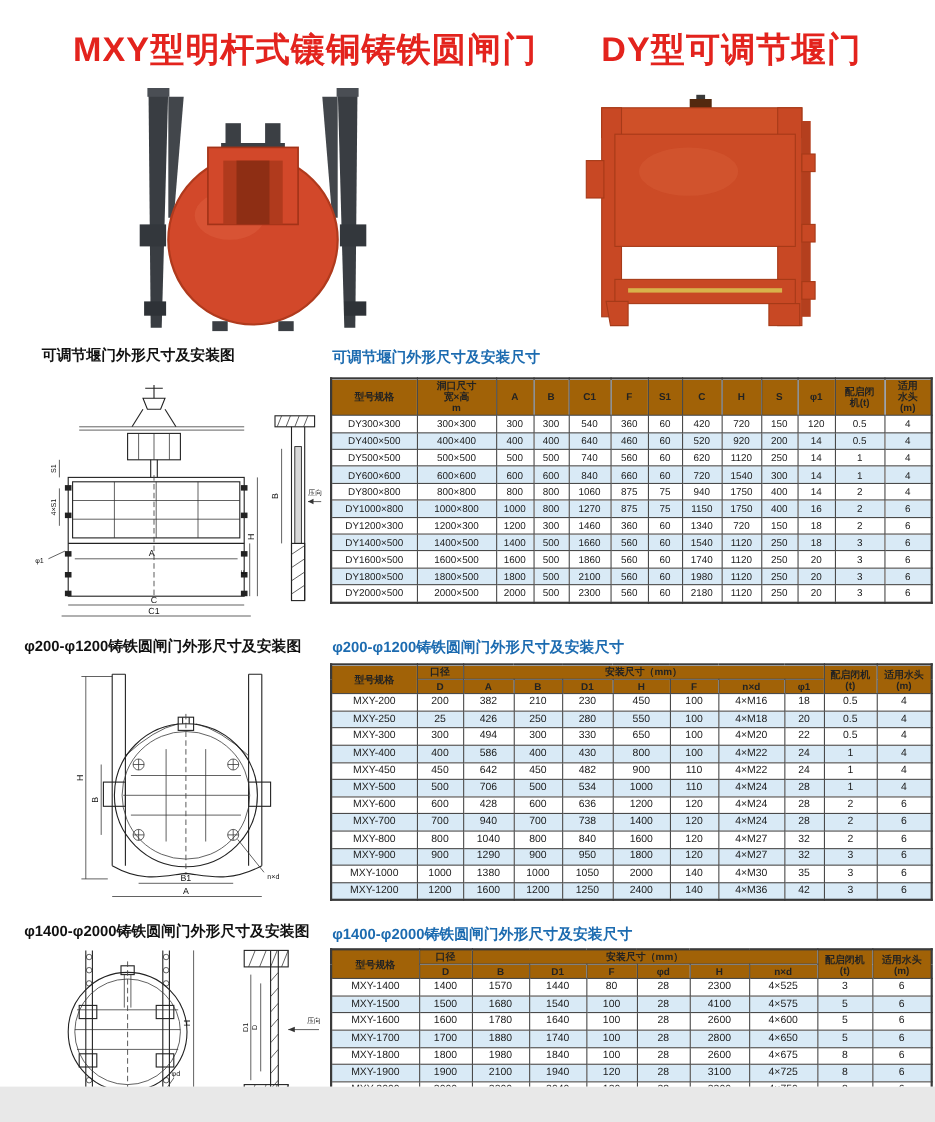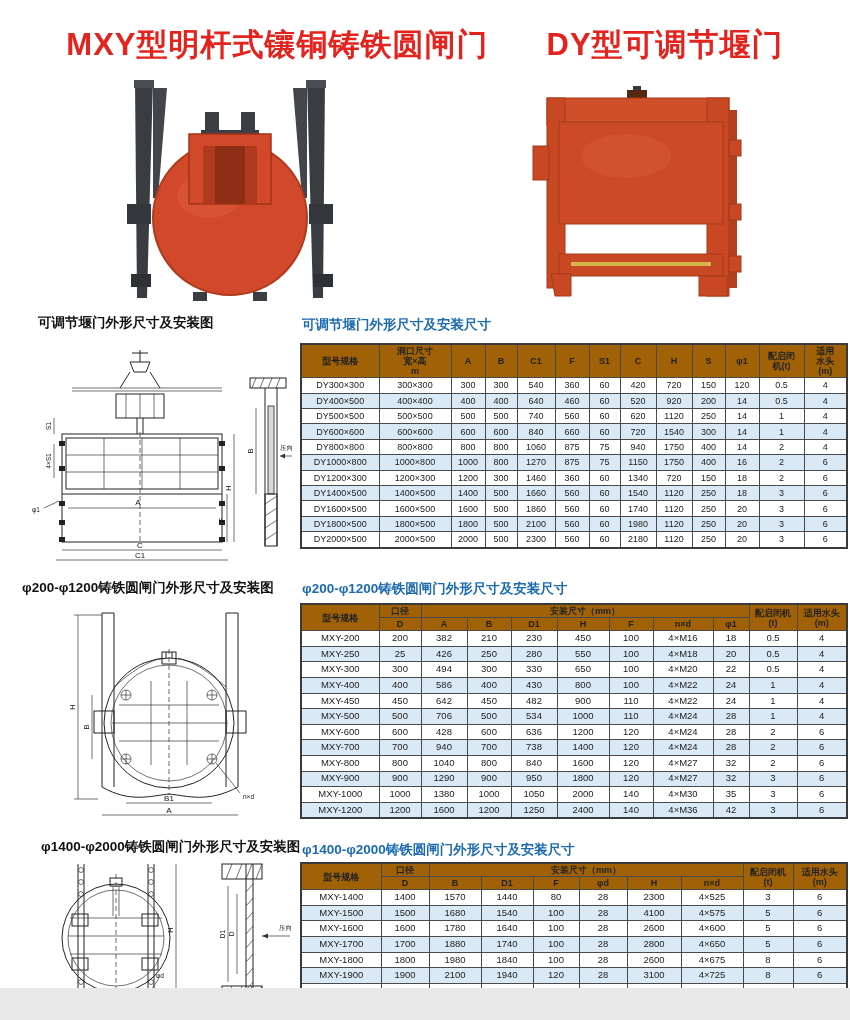--- a/index.html
+++ b/index.html
@@ -635,21 +635,21 @@
           <td>2400</td>
           <td>140</td>
           <td>4×M36</td>
           <td>42</td>
           <td>3</td>
           <td>6</td>
         </tr>
       </tbody>
     </table>
 
-  <div class="sec-title-black" style="left:22px;top:838px;margin-left:19px;">φ1400-φ2000铸铁圆闸门外形尺寸及安装图</div>
+  <div class="sec-title-black" style="left:22px;top:838px;">φ1400-φ2000铸铁圆闸门外形尺寸及安装图</div>
 
   <div class="diagram" style="left:30px;top:858px;">
     <svg width="265" height="158" viewBox="0 0 265 158">
 
       <line class="dwg" x1="48" y1="6" x2="48" y2="146"></line>
         <line class="dwg" x1="54" y1="6" x2="54" y2="146"></line>
       <line class="dwg" x1="118" y1="6" x2="118" y2="146"></line>
         <line class="dwg" x1="124" y1="6" x2="124" y2="146"></line>
       <g class="dwg-thin">
         <circle cx="51" cy="12" r="2.5"></circle>

